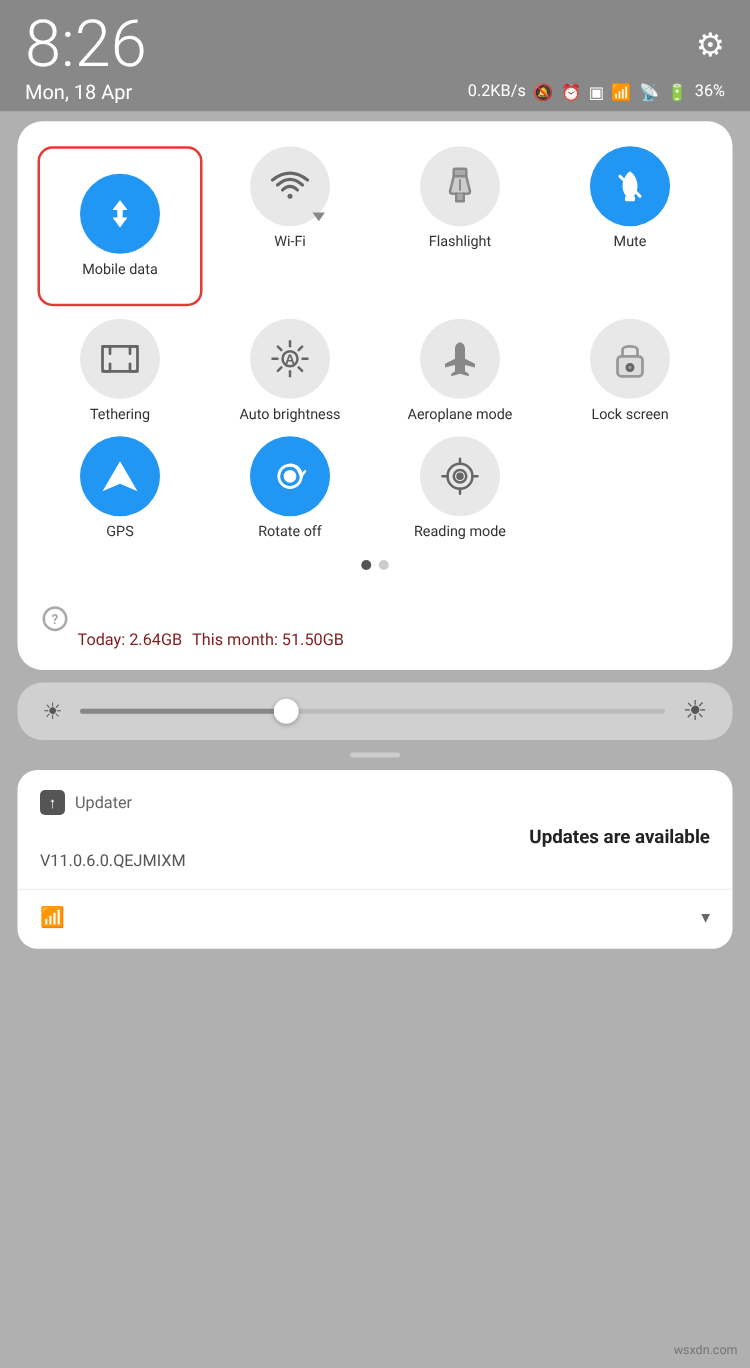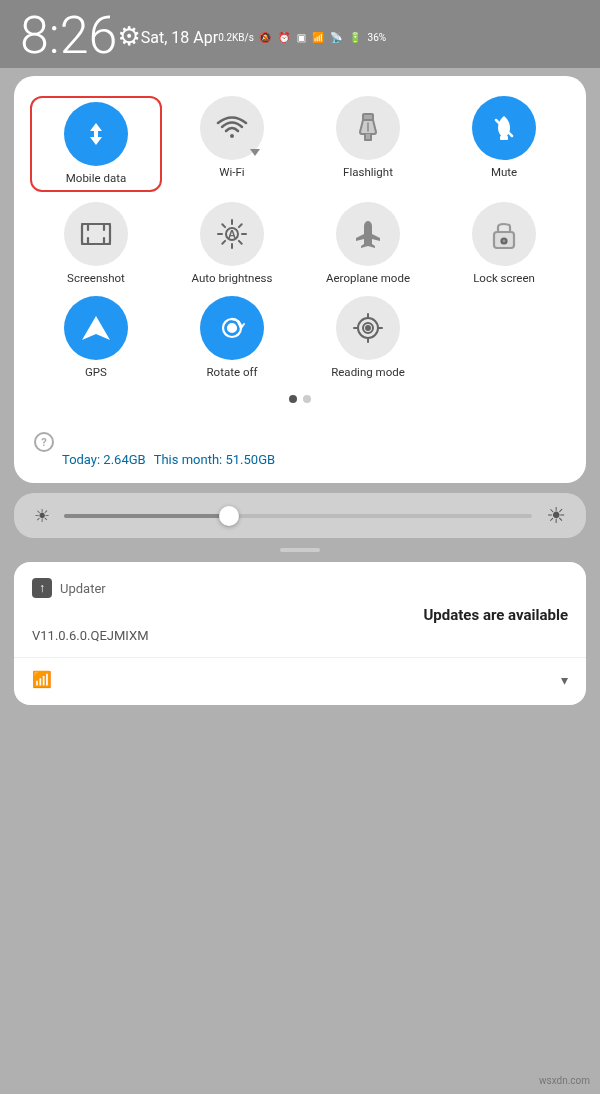--- a/index.html
+++ b/index.html
@@ -10,21 +10,21 @@
       font-family: 'Roboto', Arial, sans-serif;
       overflow: hidden;
       position: relative;
     }
 
     
     .status-bar {
       background: #888;
       padding: 10px 20px 6px 20px;
       display: flex;
-      flex-direction: row;
+      flex-direction: column;
     }
     .status-top {
       display: flex;
       justify-content: space-between;
       align-items: center;
     }
     .time {
       color: white;
       font-size: 52px;
       font-weight: 300;
@@ -45,21 +45,21 @@
       font-size: 16px;
     }
     .status-icons {
       display: flex;
       align-items: center;
       gap: 6px;
       color: white;
       font-size: 13px;
     }
     .status-icons span {
-      font-size: 10px;
+      font-size: 13px;
     }
 
     
     .quick-panel {
       background: white;
       border-radius: 20px;
       margin: 8px 14px;
       padding: 20px 16px 16px 16px;
     }
 
@@ -100,21 +100,21 @@
       font-size: 11.5px;
       color: #333;
       text-align: center;
       line-height: 1.2;
     }
 
     
     .selected-border {
       border: 2px solid #e53935;
       border-radius: 12px;
-      padding: 4px;
+      padding: 20px;
     }
     .arrow-indicator-wifi {
       position: absolute;
       bottom: 2px;
       right: 2px;
       width: 0;
       height: 0;
       border-left: 6px solid transparent;
       border-top: 6px solid #666;
     }
@@ -148,21 +148,21 @@
       border: 2px solid #aaa;
       display: flex;
       align-items: center;
       justify-content: center;
       font-size: 11px;
       color: #aaa;
       font-weight: bold;
     }
     .data-usage-text {
       font-size: 13px;
-      color: #0369a1;
+      color: #7f1d1d;
       margin-top: 35px;
     }
 
     
     .brightness-bar {
       background: #d0d0d0;
       border-radius: 20px;
       margin: 10px 14px;
       padding: 10px 20px;
       display: flex;
@@ -283,21 +283,21 @@
   </style>
 </head>
 <body>
 
 <div class="status-bar">
   <div class="status-top">
     <span class="time">8:26</span>
     <span class="gear-icon">⚙</span>
   </div>
   <div class="status-bottom">
-    <span class="date">Sat, 18 Apr</span>
+    <span class="date">Mon, 18 Apr</span>
     <div class="status-icons">
       <span>0.2KB/s</span>
       <span>🔕</span>
       <span>⏰</span>
       <span>▣</span>
       <span>📶</span>
       <span>📡</span>
       <span>🔋</span>
       <span>36%</span>
     </div>
@@ -357,21 +357,21 @@
     <div class="toggle-item">
       <div class="toggle-circle inactive">
         <svg width="32" height="28" viewBox="0 0 32 28" fill="none" stroke="#666" stroke-width="2.2" stroke-linecap="round" stroke-linejoin="round">
           <rect x="2" y="4" width="28" height="20" rx="2"></rect>
           <polyline points="2,4 8,4 8,10"></polyline>
           <polyline points="30,4 24,4 24,10"></polyline>
           <polyline points="2,24 8,24 8,18"></polyline>
           <polyline points="30,24 24,24 24,18"></polyline>
         </svg>
       </div>
-      <span class="toggle-label">Screenshot</span>
+      <span class="toggle-label">Tethering</span>
     </div>
 
 
     <div class="toggle-item">
       <div class="toggle-circle inactive">
         <svg width="32" height="32" viewBox="0 0 32 32" fill="none" stroke="#666" stroke-width="2" stroke-linecap="round">
           <circle cx="16" cy="16" r="6"></circle>
           <line x1="16" y1="2" x2="16" y2="6"></line>
           <line x1="16" y1="26" x2="16" y2="30"></line>
           <line x1="2" y1="16" x2="6" y2="16"></line>

